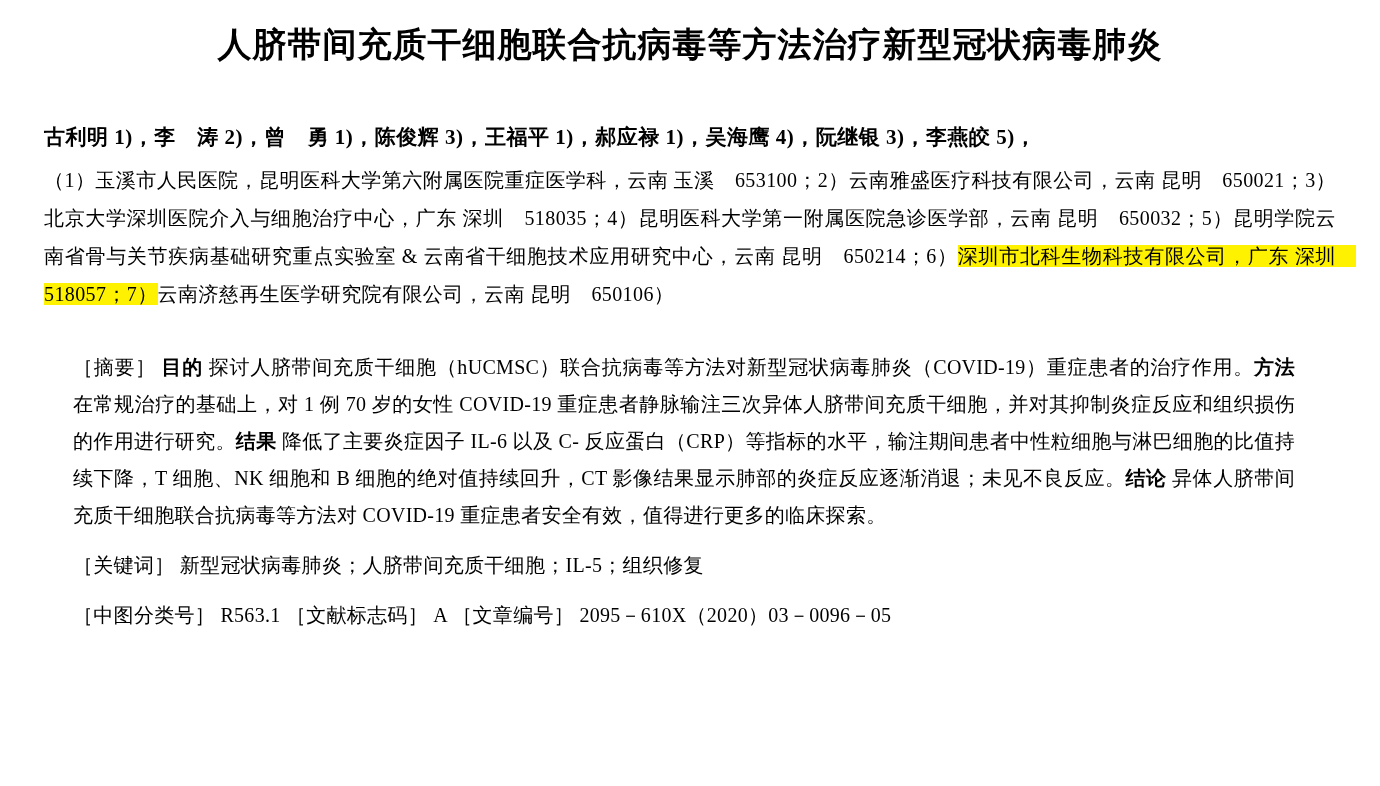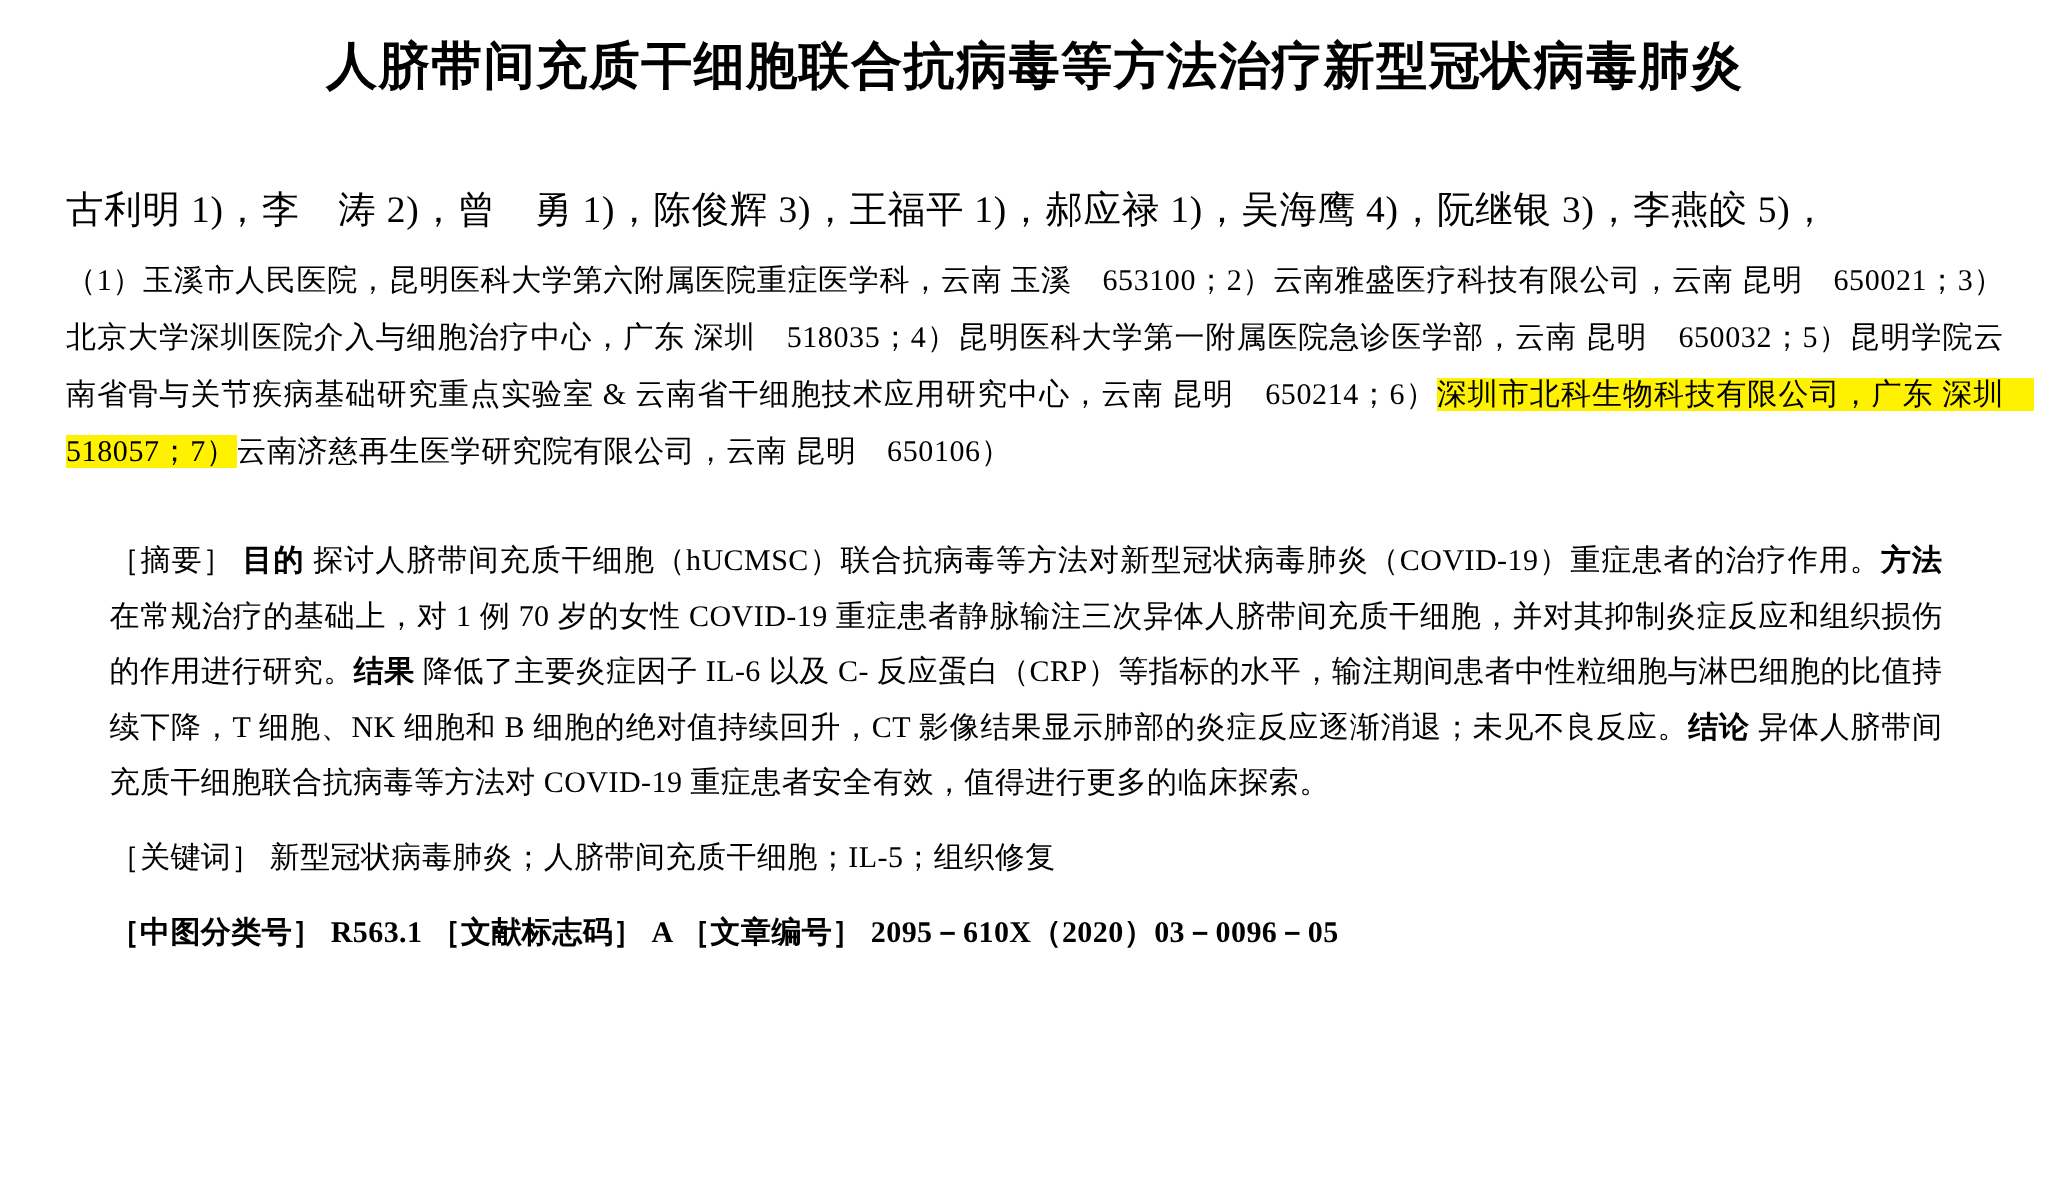--- a/index.html
+++ b/index.html
@@ -25,23 +25,24 @@
     text-align: center;
     font-size: 34px;
     font-weight: bold;
     letter-spacing: 1px;
     margin: 22px 40px 0 40px;
     line-height: 1.3;
     font-family: Liberation Sans, sans-serif;
   }
   .authors {
     margin: 52px 44px 0 44px;
-    font-size: 25px;
+    font-size: 21px;
     line-height: 1.85;
     letter-spacing: 0.5px;
+    font-weight: bold;
   }
   .author-line {
     white-space: nowrap;
   }
   .affil {
     margin: 4px 44px 0 44px;
     font-size: 20px;
     line-height: 1.9;
     text-align: justify;
     letter-spacing: 0.4px;
@@ -64,21 +65,21 @@
     text-indent: 48px;
   }
   .b {
     font-weight: bold;
   }
   .kw, .clc {
     margin: 0;
     text-indent: 48px;
   }
   .kw { margin-top: 4px; }
-  .clc { margin-top: 2px; font-weight: bold; }
+  .clc { margin-top: 2px; }
 </style>
 </head>
 <body>
 
 <div class="page">
 
   <div class="title">人脐带间充质干细胞联合抗病毒等方法治疗新型冠状病毒肺炎</div>
 
   <div class="authors">
     <div class="author-line">古利明 1)，李　涛 2)，曾　勇 1)，陈俊辉 3)，王福平 1)，郝应禄 1)，吴海鹰 4)，阮继银 3)，李燕皎 5)，</div>

